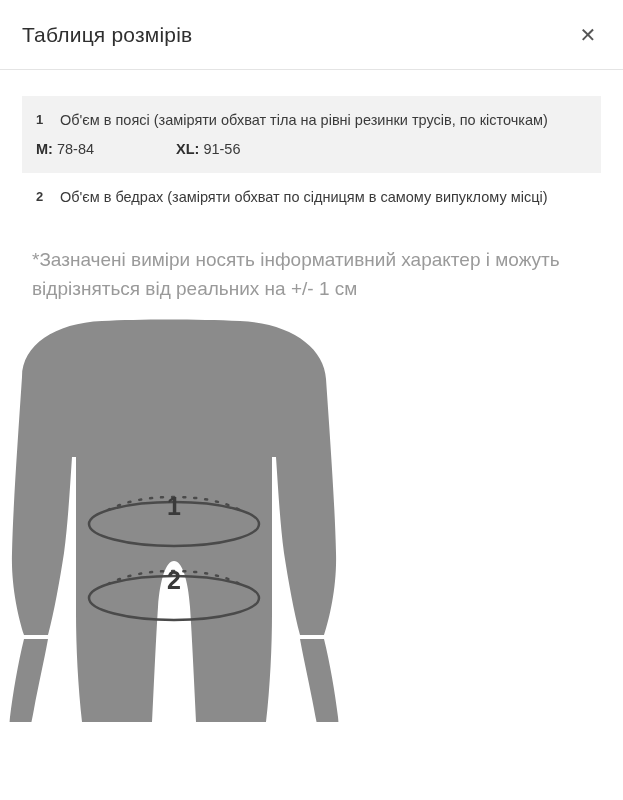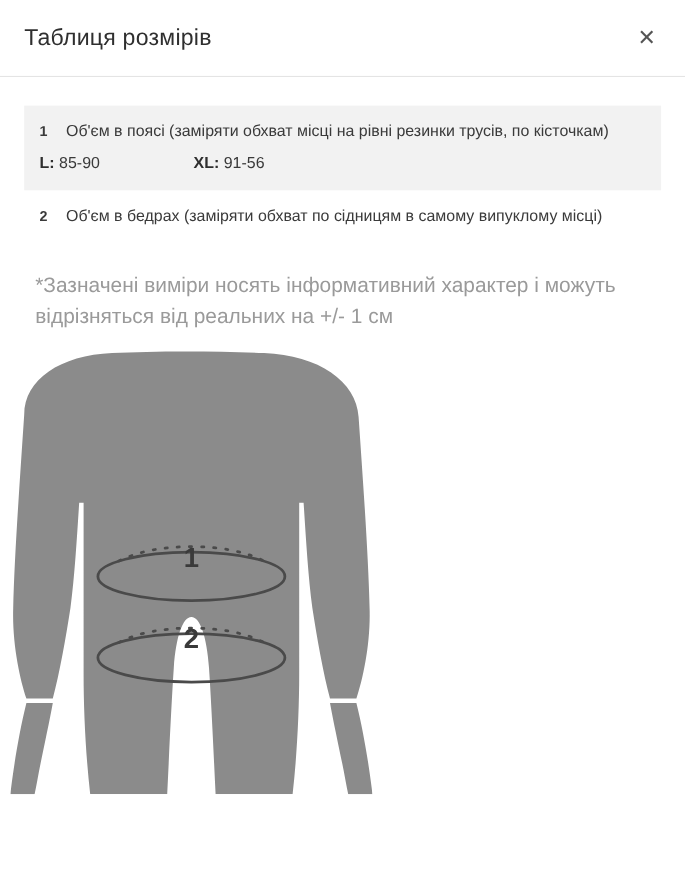--- a/index.html
+++ b/index.html
@@ -123,24 +123,24 @@
   <div class="modal-header">
     <div class="modal-title">Таблиця розмірів</div>
     <button class="close-btn">✕</button>
   </div>
 
   <div class="body-wrap">
 
     <div class="measure-row shaded">
       <div class="measure-top">
         <div class="measure-num">1</div>
-        <div class="measure-desc">Об'єм в поясі (заміряти обхват місці на рівні резинки трусів, по кісточкам)</div>
+        <div class="measure-desc">Об'єм в поясі (заміряти обхват тіла на рівні резинки трусів, по кісточкам)</div>
       </div>
       <div class="sizes">
-        <div class="size-cell"><span class="lbl">L:</span><span> 85-90</span></div>
+        <div class="size-cell"><span class="lbl">M:</span><span> 78-84</span></div>
         <div class="size-cell"><span class="lbl">XL:</span><span> 91-56</span></div>
       </div>
     </div>
 
     <div class="measure-row">
       <div class="measure-top">
         <div class="measure-num">2</div>
         <div class="measure-desc">Об'єм в бедрах (заміряти обхват по сідницям в самому випуклому місці)</div>
       </div>
     </div>

